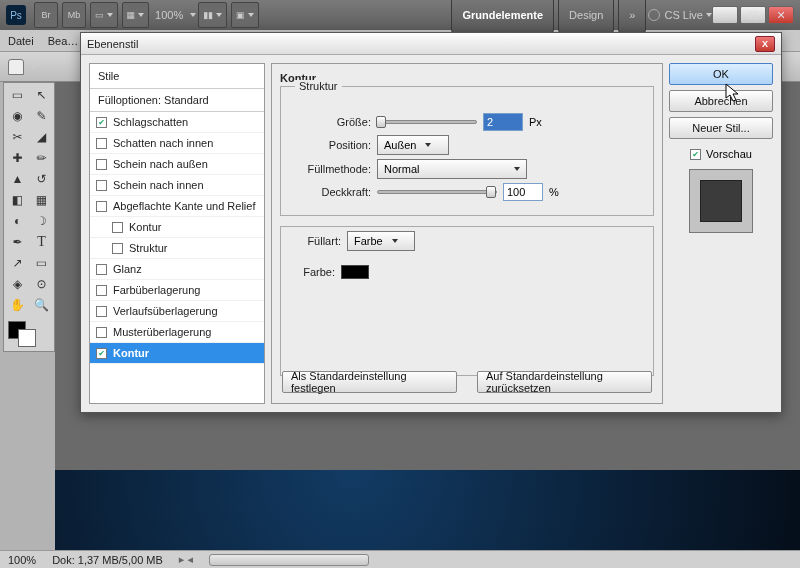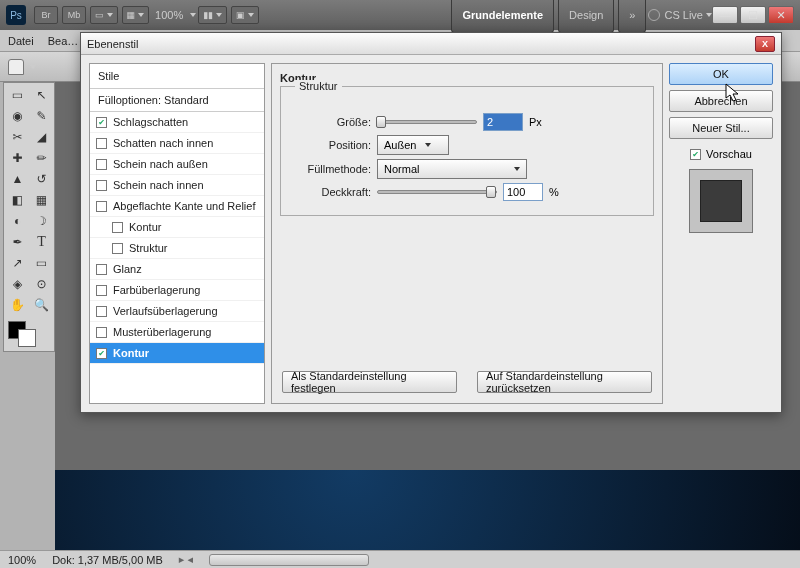--- a/index.html
+++ b/index.html
@@ -1,19 +1,19 @@
 <!DOCTYPE html>
 <html><head>
 <meta charset="utf-8">
 <style>
 *{box-sizing:border-box;font-family:"Segoe UI",Tahoma,sans-serif;font-size:11px;margin:0;padding:0}
 body{background:#b3b3b3;width:800px;height:568px;overflow:hidden;position:relative}
 .topbar{height:30px;background:linear-gradient(#7a7a7a,#5e5e5e);display:flex;align-items:center;padding:0 6px;color:#ddd}
 .ps-logo{width:20px;height:20px;background:#08223a;border-radius:3px;color:#8bb9e0;display:flex;align-items:center;justify-content:center;font-weight:normal;font-size:10px;margin-right:6px}
-.top-btn{height:18px;min-width:24px;background:#6a6a6a;border:1px solid #444;border-radius:2px;margin:0 2px;display:flex;align-items:center;justify-content:center;padding:4px 4px;color:#ccc;font-size:9px}
+.top-btn{height:18px;min-width:24px;background:#6a6a6a;border:1px solid #444;border-radius:2px;margin:0 2px;display:flex;align-items:center;justify-content:center;padding:12px 4px;color:#ccc;font-size:9px}
 .zoom{color:#ccc;margin:0 4px}
 .dd{width:0;height:0;border-left:3px solid transparent;border-right:3px solid transparent;border-top:4px solid #ccc;margin-left:3px}
 .spacer{flex:1}
 .ws-btn{height:36px;background:linear-gradient(#787878,#5a5a5a);border:1px solid #3a3a3a;border-radius:3px;padding:0 10px;display:flex;align-items:center;color:#ccc;margin:0 2px}
 .ws-btn.act{color:#fff;font-weight:bold}
 .cs{display:flex;align-items:center;color:#ccc;margin:0 0}
 .cs-ring{width:12px;height:12px;border:1px solid #aaa;border-radius:50%;margin-right:4px}
 .win-btns{display:flex;gap:2px}
 .win-btn{width:26px;height:18px;background:linear-gradient(#f1f1f1,#c8c8c8);border:1px solid #666;border-radius:2px;display:flex;align-items:center;justify-content:center}
 .win-btn.close{background:linear-gradient(#e77,#c43b2f)}
@@ -226,20 +226,33 @@
         </div>
         <div class="row">
           <label>Deckkraft:</label>
           <div class="slider-track" style="flex-basis:120px">
               <div class="slider-thumb" style="left:108px"></div>
             </div>
           <input class="numbox" value="100" style="">
           <span>%</span>
         </div>
       </div>
+      <div class="fs" style="height:150px">
+        <div class="row" style="margin-top:-6px">
+          <label style="width:50px">Füllart:</label>
+          <div class="sel-ctrl" style="width:68px">
+              <span>Farbe</span>
+              <span class="dd" style="border-top-color:#333"></span>
+            </div>
+        </div>
+        <div class="row" style="margin-top:14px">
+          <label style="width:44px">Farbe:</label>
+          <div class="color-sw"></div>
+        </div>
+      </div>
       <div class="btm-row">
         <div class="btn">Als Standardeinstellung festlegen</div>
         <div class="btn">Auf Standardeinstellung zurücksetzen</div>
       </div>
     </div>
 
     <div class="right">
       <div class="btn ok">OK</div>
       <div class="btn">Abbrechen</div>
       <div class="btn">Neuer Stil...</div>

